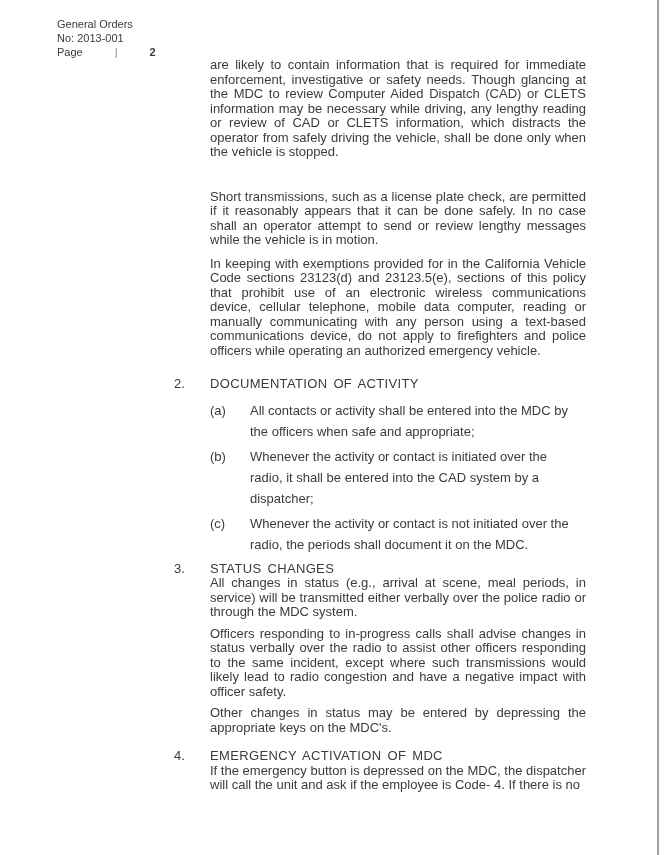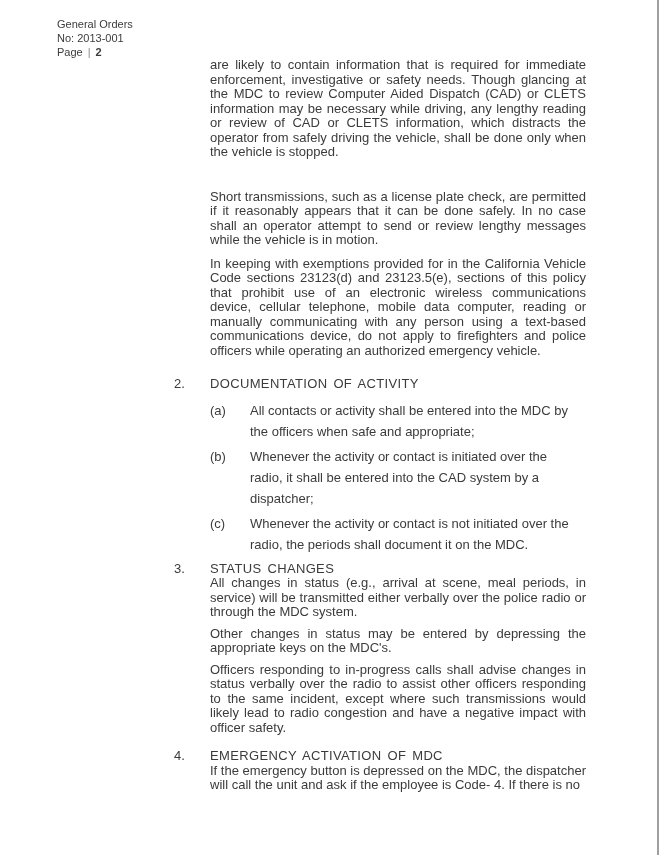--- a/index.html
+++ b/index.html
@@ -15,21 +15,21 @@
   .edge-line {
     position: absolute; left: 657px; top: 0;
     width: 2px; height: 855px;
     background: #a0a0a0;
   }
   .header {
     position: absolute; left: 57px; top: 17px;
     font-size: 11px; line-height: 14px;
     white-space: nowrap;
   }
-  .header .page-row { display: flex; align-items: flex-start; }
+  .header .page-row { display: flex; align-items: flex-start; gap: 27px; }
   .header .sep { color: #8a8a8a; margin: 0 5px; font-weight: 400; }
   .header .pagenum { font-weight: bold; }
   .content {
     position: absolute; left: 174px; top: 58px;
     width: 412px;
     font-size: 13px; line-height: 14.5px;
   }
   .para {
     margin: 0 0 0 36px;
     width: 376px;
@@ -93,22 +93,22 @@
   <div class="sub-item">
     <span class="sub-label">(c)</span>
     <span class="sub-text">Whenever the activity or contact is not initiated over the radio, the periods shall document it on the MDC.</span>
   </div>
 
   <div class="sec-head sec3">
     <span class="sec-num">3.</span>
     <span class="sec-title">STATUS CHANGES</span>
   </div>
   <p class="para sec-para">All changes in status (e.g., arrival at scene, meal periods, in service) will be transmitted either verbally over the police radio or through the MDC system.</p>
+  <p class="para mt-s3p2">Officers responding to in-progress calls shall advise changes in status verbally over the radio to assist other officers responding to the same incident, except where such transmissions would likely lead to radio congestion and have a negative impact with officer safety.</p>
   <p class="para mt-s3p3">Other changes in status may be entered by depressing the appropriate keys on the MDC's.</p>
-  <p class="para mt-s3p2">Officers responding to in-progress calls shall advise changes in status verbally over the radio to assist other officers responding to the same incident, except where such transmissions would likely lead to radio congestion and have a negative impact with officer safety.</p>
 
   <div class="sec-head sec4">
     <span class="sec-num">4.</span>
     <span class="sec-title">EMERGENCY ACTIVATION OF MDC</span>
   </div>
   <p class="para sec-para">If the emergency button is depressed on the MDC, the dispatcher will call the unit and ask if the employee is Code- 4. If there is no</p>
 
 </div>
 
 </body></html>

